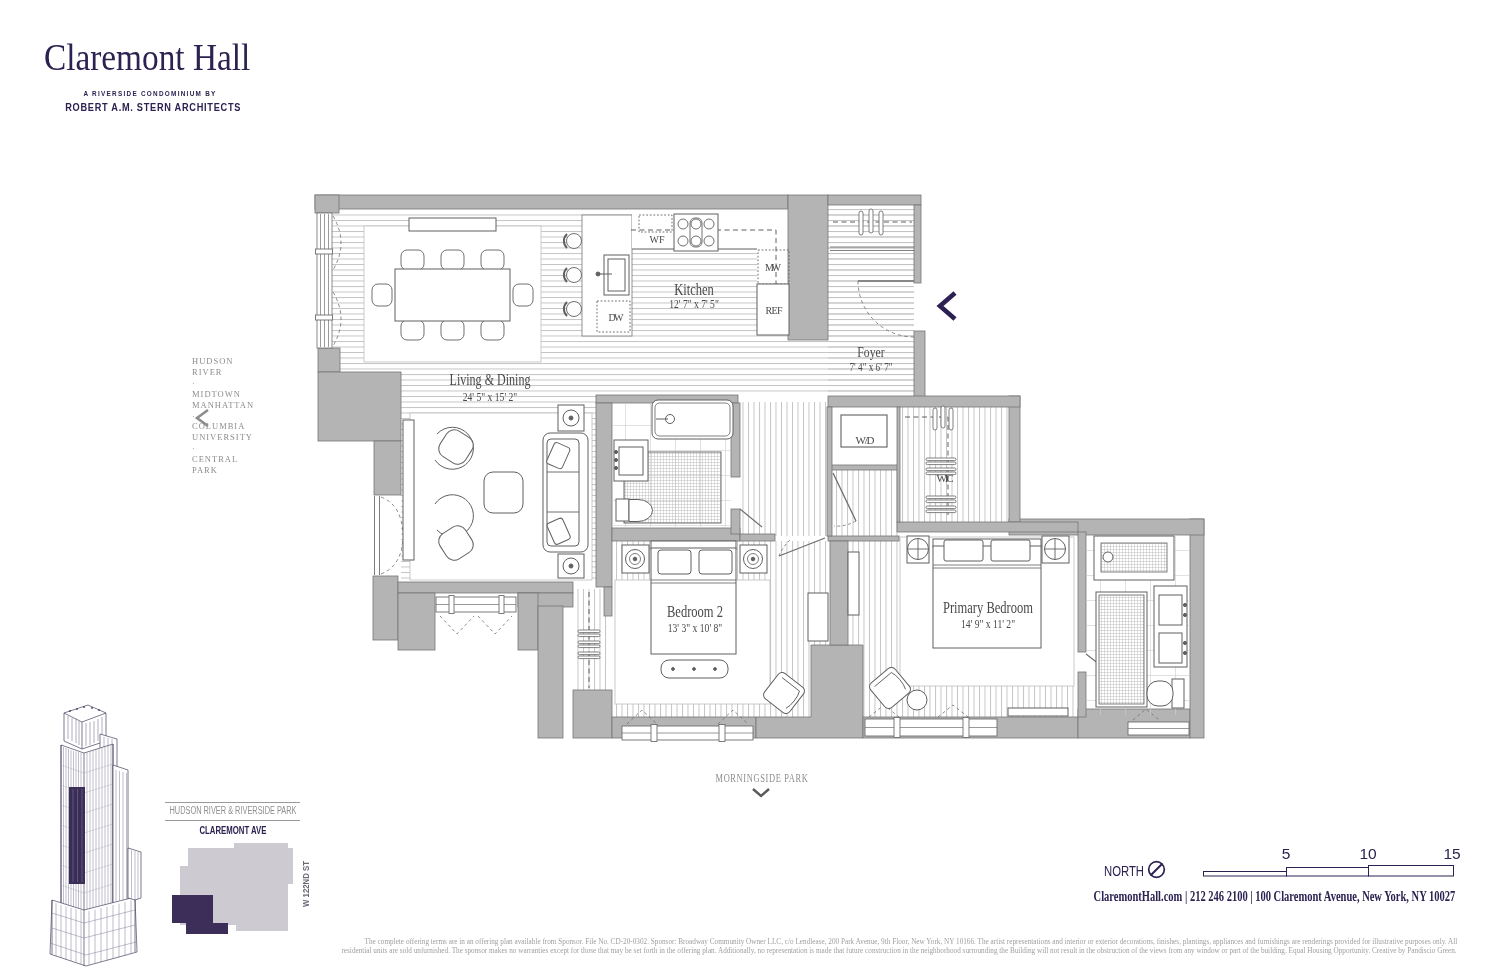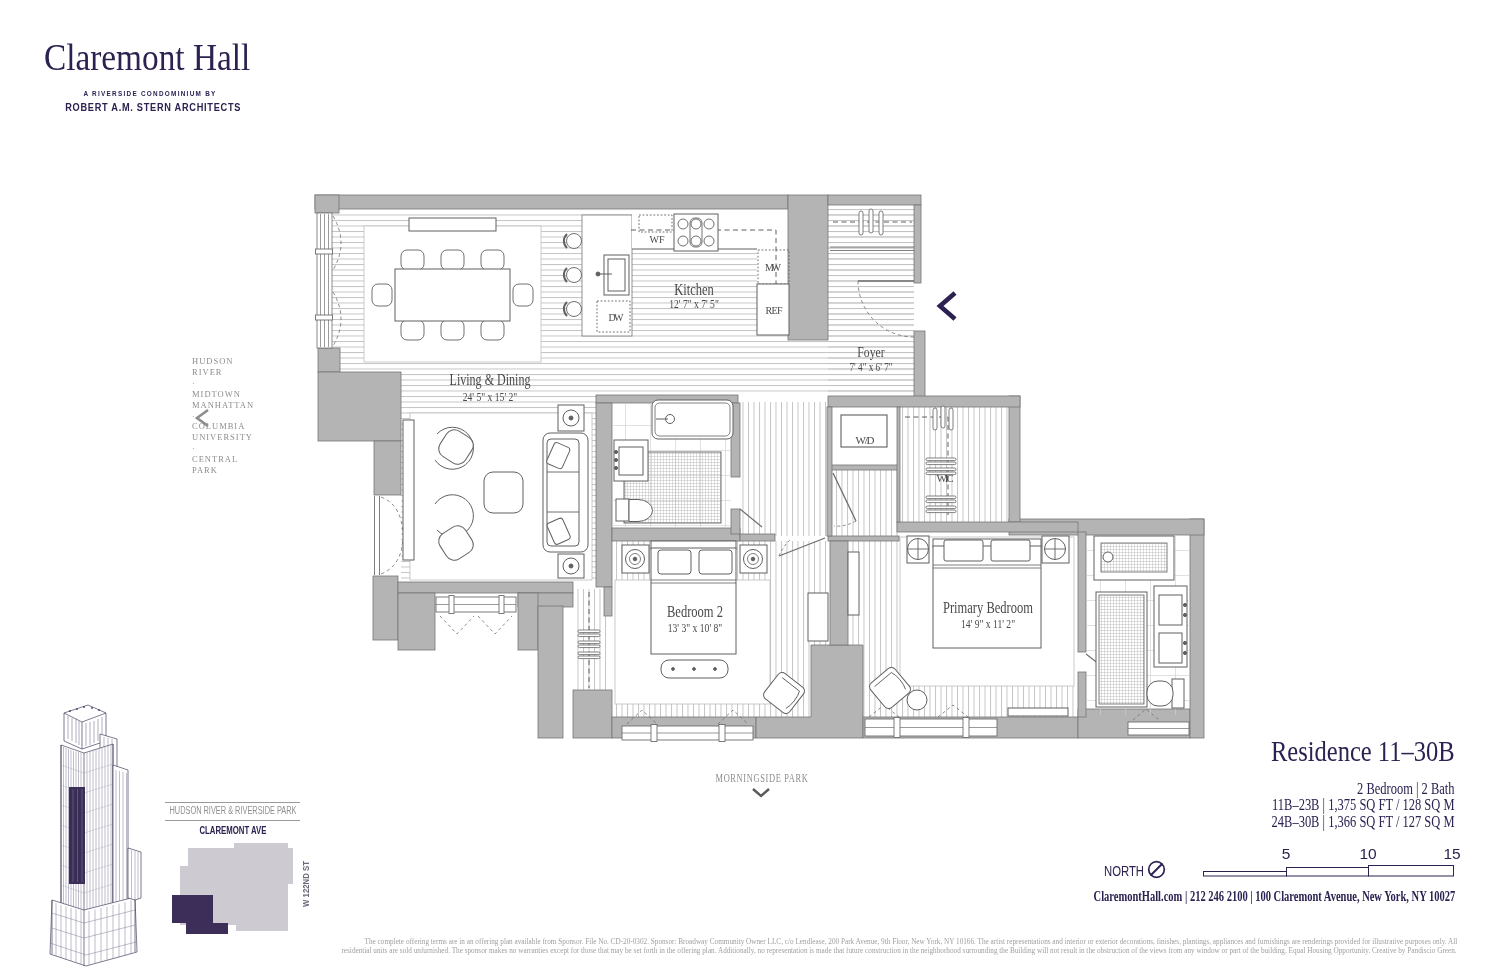--- a/index.html
+++ b/index.html
@@ -29,24 +29,20 @@
 <div id="page">
 
 <div id="logo" class="abs">
   <div class="main">Claremont Hall</div>
   <div class="sub1">A RIVERSIDE CONDOMINIUM BY</div>
   <div class="sub2">ROBERT A.M. STERN ARCHITECTS</div>
 </div>
 
 <div id="sights" class="abs">HUDSON<br>RIVER<br>·<br>MIDTOWN<br>MANHATTAN<br>·<br>COLUMBIA<br>UNIVERSITY<br>·<br>CENTRAL<br>PARK</div>
 
-<div id="titleblock" class="abs">
-  <div class="t1">Residence 11–30B</div>
-  <div class="t2">2 Bedroom | 2 Bath<br>11B–23B | 1,375 SQ FT / 128 SQ M<br>24B–30B | 1,366 SQ FT / 127 SQ M</div>
-</div>
 
 <div id="contact" class="abs">ClaremontHall.com | 212 246 2100 | 100 Claremont Avenue, New York, NY 10027</div>
 
 <div id="fineprint" class="abs">
 <div>The complete offering terms are in an offering plan available from Sponsor. File No. CD-20-0302. Sponsor: Broadway Community Owner LLC, c/o Lendlease, 200 Park Avenue, 9th Floor, New York, NY 10166. The artist representations and interior or exterior decorations, finishes, plantings, appliances and furnishings are renderings provided for illustrative purposes only. All</div>
 <div>residential units are sold unfurnished. The sponsor makes no warranties except for those that may be set forth in the offering plan. Additionally, no representation is made that future construction in the neighborhood surrounding the Building will not result in the obstruction of the views from any window or part of the building. Equal Housing Opportunity. Creative by Pandiscio Green.</div>
 </div>
 
 <svg class="abs" id="gfx" style="left:0;top:0" width="1500" height="971" viewBox="0 0 1500 971">
 <defs>

